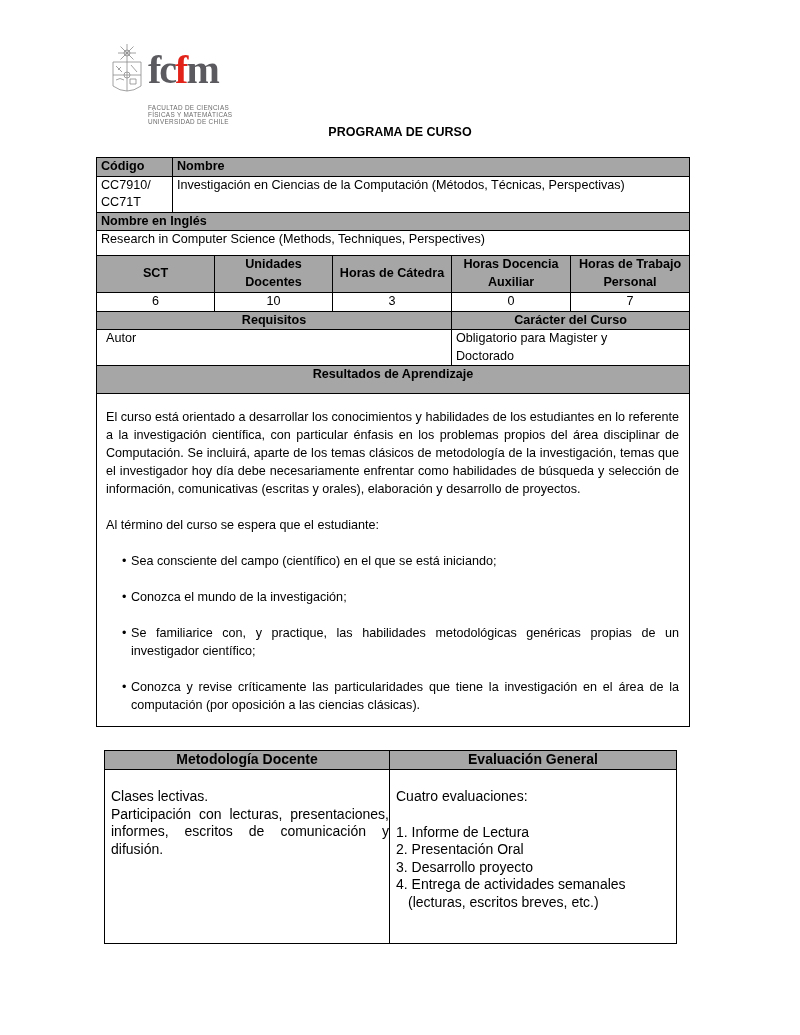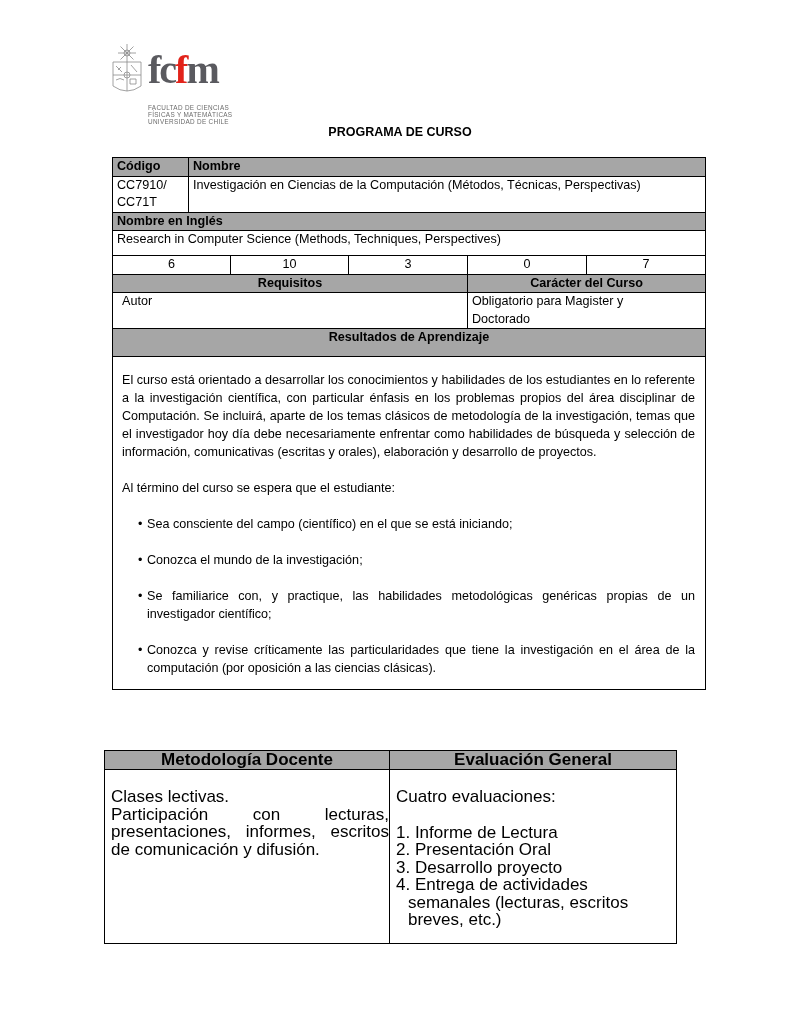--- a/index.html
+++ b/index.html
@@ -13,30 +13,30 @@
                 font-weight: bold; font-size: 40px; letter-spacing: -2px; color: #5a5a5f; line-height: 40px; }
   .logo .word .red { color: #e2231a; }
   .logo .sub { position: absolute; left: 38px; top: 60px; font-size: 6.4px; line-height: 7px;
                color: #6b6b6b; letter-spacing: 0.3px; white-space: nowrap; }
   .title { left: 0; width: 800px; top: 125px; text-align: center; font-weight: bold; font-size: 12.5px; }
 
   table { border-collapse: collapse; position: absolute; table-layout: fixed; }
   td { border: 1.3px solid #000; font-size: 12.6px; line-height: 17.5px; padding: 0 4px; vertical-align: top; }
   td.h { background: #a6a6a6; font-weight: bold; }
   td.c { text-align: center; }
-  .main { left: 112px; top: 157px; width: 593px; }
+  .main { left: 96px; top: 157px; width: 593px; }
   .body-cell { padding: 14px 10px 12px 9px; font-size: 12.6px; line-height: 18px; }
   .para { text-align: justify; margin: 0 0 18px 0; }
   .para.lead { margin-bottom: 18px; }
   ul.goals { list-style: none; margin: 0; padding: 0 0 0 17px; }
   ul.goals li { position: relative; text-align: justify; padding-left: 8px; margin-bottom: 18px; }
   ul.goals li:last-child { margin-bottom: 0; }
   ul.goals li .bullet { position: absolute; left: -1px; top: 0; }
   .second { left: 104px; top: 750px; width: 572px; }
-  .second td { font-size: 17px; line-height: 17.5px; margin-left: 36px; }
+  .second td { font-size: 14px; line-height: 17.5px; margin-left: 36px; }
   .meth-body { height: 155px; padding: 18px 0 0 6px; }
   .eval-body { padding: 18px 6px 0 6px; }
   .justify { text-align: justify; }
   .eval-list { margin: 0; padding: 0; list-style: none; }
   .eval-list li { padding-left: 12px; text-indent: -12px; }
 </style>
 </head>
 <body>
 
 <div class="abs logo">
@@ -86,20 +86,36 @@
           <div>CC7910/</div>
           <div>CC71T</div>
         </td>
     <td colspan="5">Investigación en Ciencias de la Computación (Métodos, Técnicas, Perspectivas)</td>
   </tr>
   <tr style="height:18px">
     <td class="h" colspan="6">Nombre en Inglés</td>
   </tr>
   <tr style="height:25px">
     <td colspan="6">Research in Computer Science (Methods, Techniques, Perspectives)</td>
+  </tr>
+  <tr style="height:37px">
+    <td class="h c" colspan="2" style="vertical-align:middle">SCT</td>
+    <td class="h c">
+          <div>Unidades</div>
+          <div>Docentes</div>
+        </td>
+    <td class="h c" style="vertical-align:middle">Horas de Cátedra</td>
+    <td class="h c">
+          <div>Horas Docencia</div>
+          <div>Auxiliar</div>
+        </td>
+    <td class="h c">
+          <div>Horas de Trabajo</div>
+          <div>Personal</div>
+        </td>
   </tr>
   <tr style="height:18px">
     <td class="c" colspan="2">6</td>
     <td class="c">10</td>
     <td class="c">3</td>
     <td class="c">0</td>
     <td class="c">7</td>
   </tr>
   <tr style="height:18px">
     <td class="h c" colspan="4">Requisitos</td>

